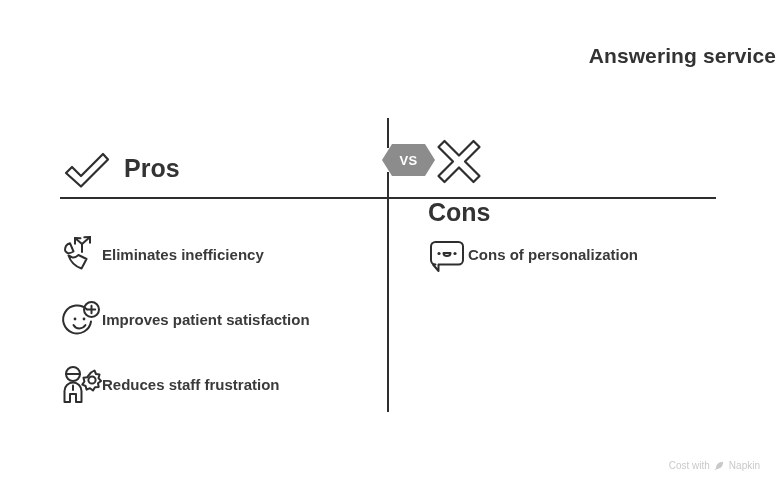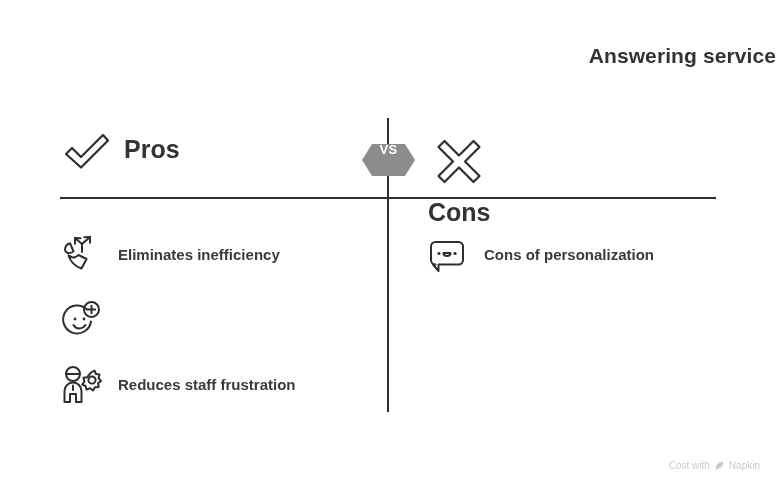--- a/index.html
+++ b/index.html
@@ -51,66 +51,65 @@
     left: 387px;
     top: 172px;
     width: 2px;
     height: 240px;
     background: #2e2e2e;
   }
 
   
   .vs-badge {
     position: absolute;
-    left: 361px;
+    left: 381px;
     top: 142px;
     width: 55px;
     height: 36px;
     display: flex;
-    align-items: flex-start;
+    align-items: center;
     justify-content: center;
   }
   .vs-badge svg { position: absolute; left: 0; top: 0; }
   .vs-label {
     position: relative;
     font-size: 13px;
     font-weight: bold;
     color: #ffffff;
     letter-spacing: 0.3px;
   }
 
   
   .col-head {
     position: absolute;
     display: flex;
     align-items: center;
     gap: 14px;
   }
-  .col-head.pros { left: 62px; top: 125px; }
+  .col-head.pros { left: 62px; top: 144px; }
   .col-head.cons { left: 428px; top: 136px; flex-direction: column; }
   .col-head-label {
     font-size: 25px;
     font-weight: bold;
     color: #333333;
   }
   .head-icon { width: 48px; height: 48px; display: block; }
 
   
   .col-list {
     position: absolute;
     top: 222px;
     width: 310px;
   }
   .col-list.pros { left: 60px; }
   .col-list.cons { left: 426px; }
 
   .item {
     display: flex;
     align-items: center;
-    gap: 16px;
     height: 65px;
   }
   .item-icon {
     width: 42px;
     height: 42px;
     flex: 0 0 42px;
     display: block;
   }
   .item-label {
     font-size: 15px;
@@ -185,20 +184,21 @@
       <g fill="none" stroke="#2e2e2e" stroke-width="2" stroke-linejoin="round" stroke-linecap="round">
         <path d="M27 10.5 A14 14 0 1 0 31 22.5"></path>
         <circle cx="15" cy="20" r="1.4" fill="#2e2e2e" stroke="none"></circle>
         <circle cx="24" cy="20" r="1.4" fill="#2e2e2e" stroke="none"></circle>
         <path d="M13.5 26 C16 30.5 22.5 30.5 25.5 26"></path>
         <circle cx="31.5" cy="10.5" r="7.5"></circle>
         <path d="M31.5 6.8 L31.5 14.2"></path>
         <path d="M27.8 10.5 L35.2 10.5"></path>
       </g>
     </svg>
+    <span class="item-label">Improves patient satisfaction</span>
   </div>
 
   <div class="item">
     <svg class="item-icon" viewBox="0 0 42 42">
       <g fill="none" stroke="#2e2e2e" stroke-width="2" stroke-linejoin="round" stroke-linecap="round">
         <circle cx="13" cy="10" r="7"></circle>
         <path d="M6.3 10 L19.7 10"></path>
         <path d="M4.5 38 L4.5 27 A8.5 8.5 0 0 1 21.5 27 L21.5 38 L16 38 L16 30 L10 30 L10 38 Z"></path>
         <path d="M13 21.5 L13 26"></path>
         <path d="M31 8.5 L34.5 6.5 L36 10 L39.5 10.5 L38.5 14.2 L41 17 L38 19.3 L38.7 23 L35 23.3 L33 26.5 L30 24.2 L26.6 25.7 L25.6 22 L22.3 20.6 L24.4 17.5 L23.5 13.8 L27.2 13.2 Z"></path>

